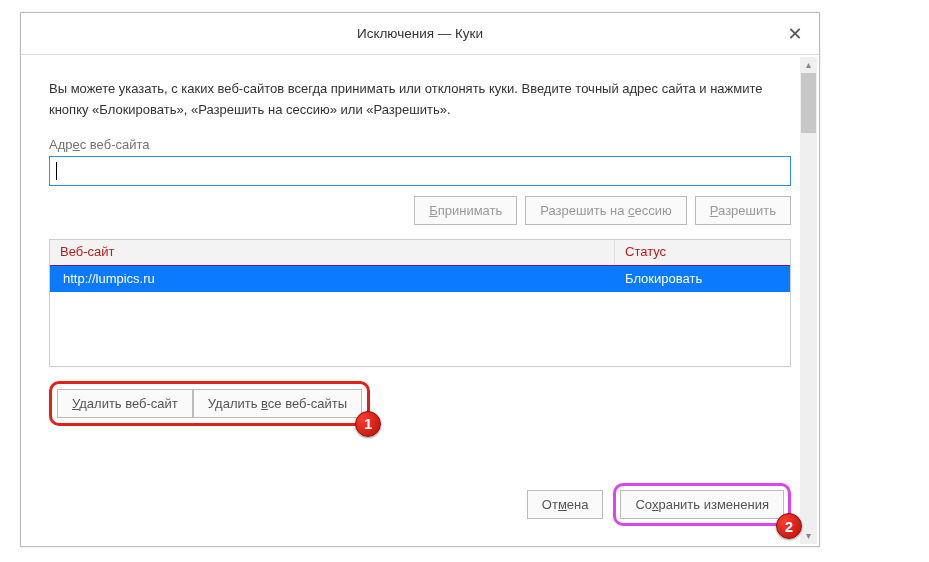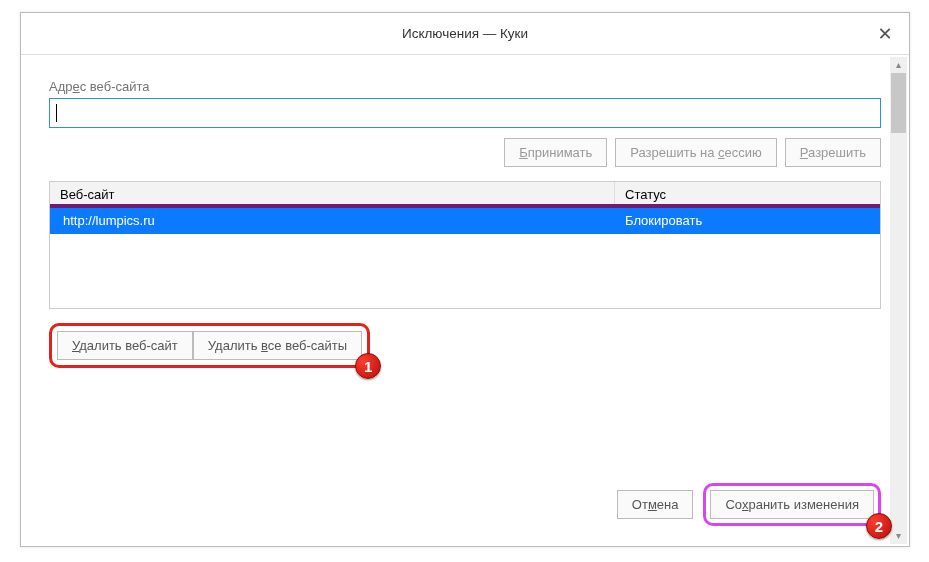--- a/index.html
+++ b/index.html
@@ -9,21 +9,21 @@
       background: #fff;
       width: 929px;
       height: 562px;
       position: relative;
       overflow: hidden;
     }
     .dialog {
       position: absolute;
       left: 20px;
       top: 12px;
-      width: 890px;
+      width: 800px;
       height: 535px;
       border: 1px solid #bbb;
       background: #fff;
       box-shadow: 0 0 3px rgba(0,0,0,0.1);
     }
     .titlebar {
       height: 42px;
       line-height: 42px;
       text-align: center;
       border-bottom: 1px solid #ddd;
@@ -112,24 +112,25 @@
     .btn.disabled { color: #999; }
     .underline { text-decoration: underline; }
     .table {
       border: 1px solid #ccc;
       height: 128px;
       overflow: hidden;
     }
     .table-header {
       display: flex;
       background: #f3f3f3;
-      border-bottom: 4px solid #701a75;
+      border-bottom: 1px solid #701a75;
       height: 26px;
       line-height: 26px;
-      color: #000000;
+      color: #b91c1c;
+      align-items: flex-end;
     }
     .th-site { flex: 0 0 565px; padding-left: 10px; border-right: 1px solid #ddd; }
     .th-status { flex: 1; padding-left: 10px; }
     .table-row {
       display: flex;
       height: 26px;
       line-height: 26px;
       background: #0b7aff;
       color: #fff;
     }
@@ -192,20 +193,21 @@
     <span class="close-x">✕</span>
   </div>
 
   <div class="scrollbar">
     <div class="scroll-arrow up">▴</div>
     <div class="scrollbar-thumb"></div>
     <div class="scroll-arrow down">▾</div>
   </div>
 
   <div class="content">
+    <p class="description">Вы можете указать, с каких веб-сайтов всегда принимать или отклонять куки. Введите точный адрес сайта и нажмите кнопку «Блокировать», «Разрешить на сессию» или «Разрешить».</p>
 
     <div class="field-label">
       <span>Адр</span><span class="underline">е</span><span>с веб-сайта</span>
     </div>
     <div style="position:relative;">
       <input class="address-input" type="text" value="" style="">
       <div class="cursor-caret" style="left:7px; top:6px;"></div>
     </div>
 
     <div class="btn-row">

